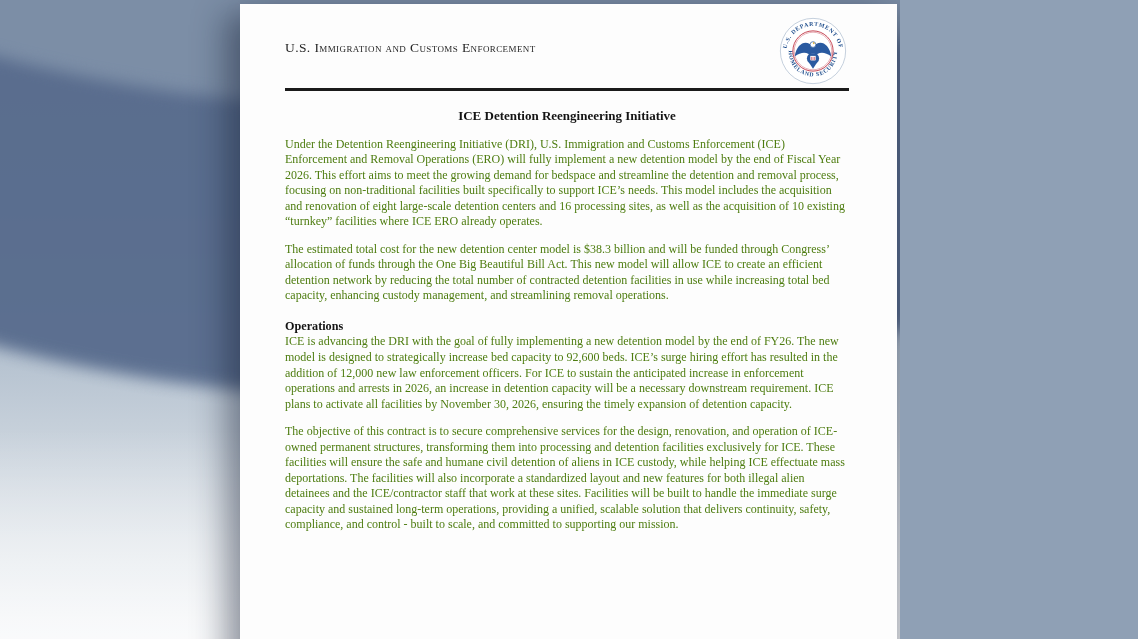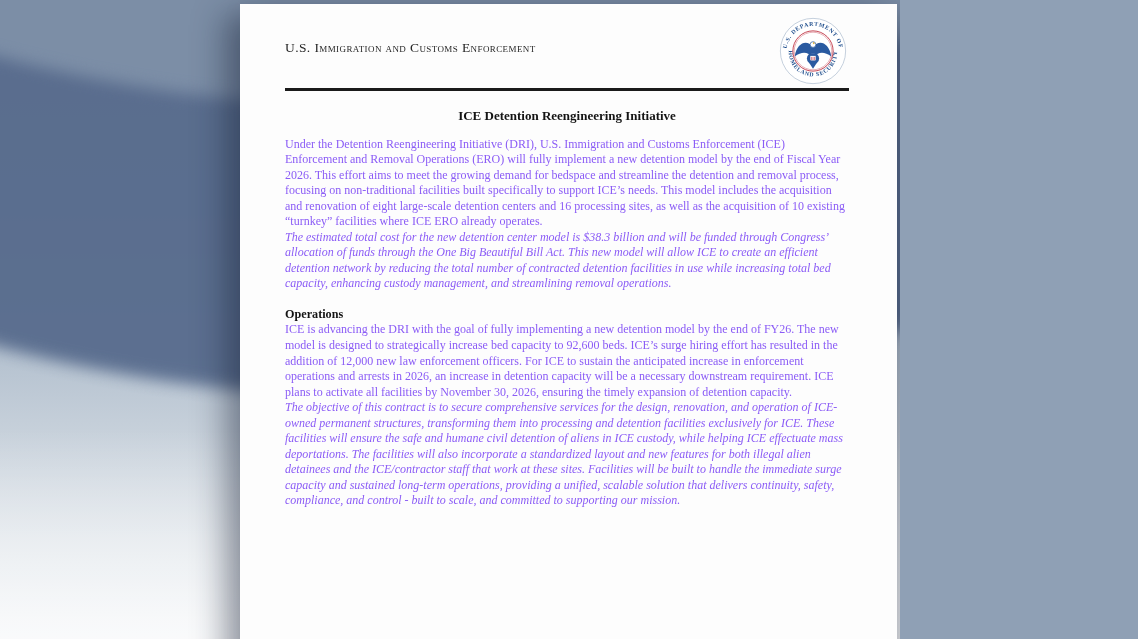--- a/index.html
+++ b/index.html
@@ -78,23 +78,23 @@
     font-weight:bold;
     font-size:12.2px;
     line-height:15.5px;
     color:#141414;
   }
   .para{
     margin:0;
     font-size:12px;
     line-height:15.55px;
     text-align:left;
-    color:#8b5cf6;
+    color:#4d7c0f;
   }
-  .para + .para{margin-top:0;font-style:italic;}
+  .para + .para{margin-top:12px;}
 </style>
 </head>
 <body>
 
 <div class="stage">
   <div class="bg"></div>
   <div class="arc arc-dark"></div>
   <div class="arc arc-mid"></div>
   <div class="bg-sheen"></div>
 

